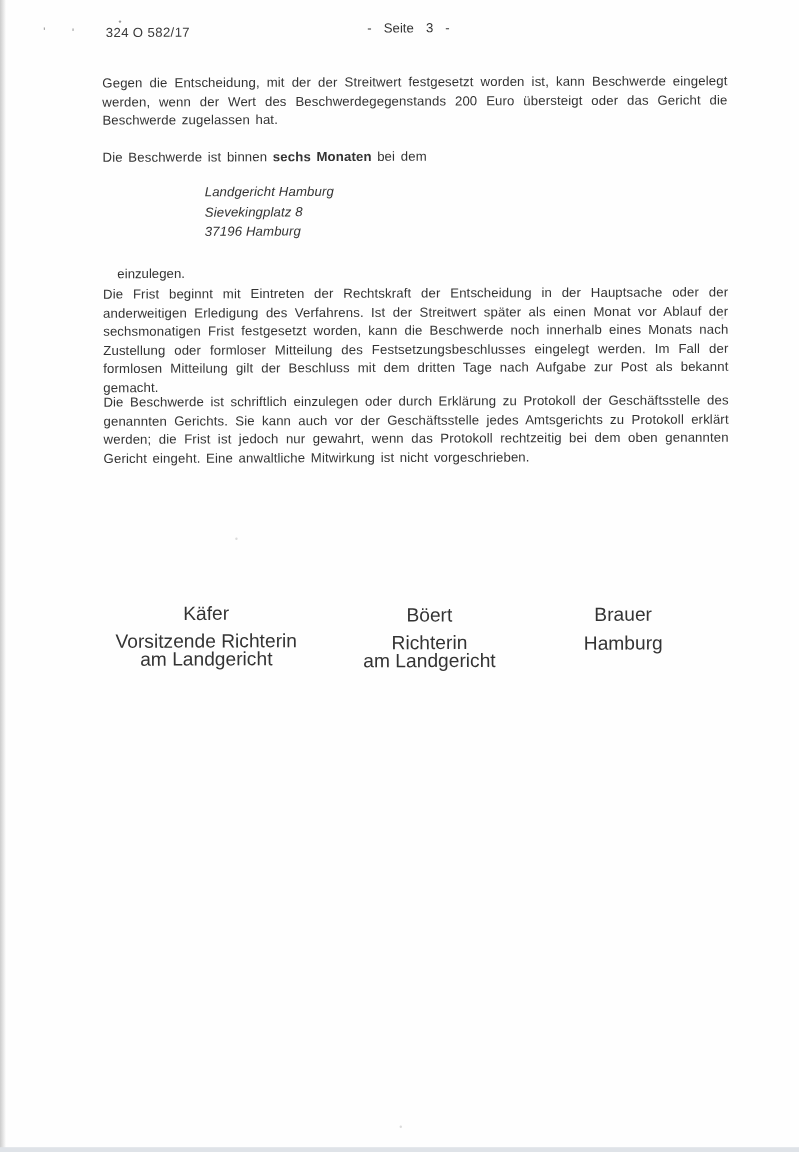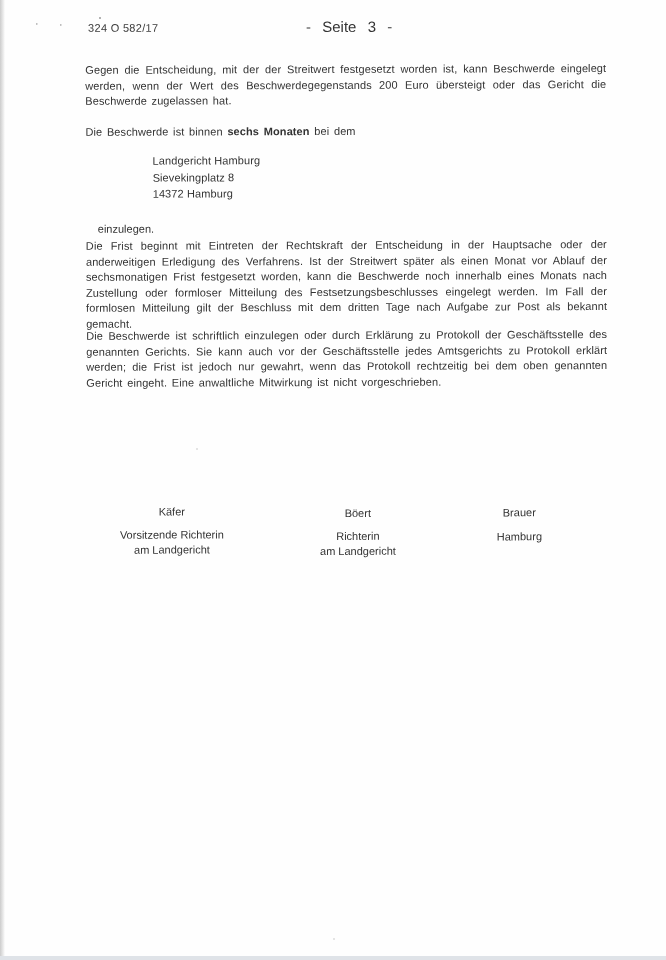--- a/index.html
+++ b/index.html
@@ -54,21 +54,21 @@
   .case-number {
     position: absolute;
     left: 88px; top: 21px;
     font-size: 11px;
     letter-spacing: 0.3px;
     color: #3a3a3a;
   }
   .page-label {
     position: absolute;
     left: 306px; top: 18px;
-    font-size: 15px;
+    font-size: 11px;
     word-spacing: 7px;
     color: #333333;
   }
 
   .para {
     position: absolute;
     left: 85px;
     width: 521px;
     font-size: 11px;
     line-height: 15.5px;
@@ -78,41 +78,42 @@
     margin: 0;
     color: #333333;
   }
   .para-appeal   { top: 62px; }
   .para-deadline { top: 124px; text-align: left; }
   .para-details  { top: 238px; }
   .para-form     { top: 328px; }
 
   .address {
     position: absolute;
-    left: 152px; top: 152px;
+    left: 170px; top: 152px;
     font-size: 11px;
     line-height: 16.5px;
     letter-spacing: 0.1px;
+    font-style: italic;
   }
   .einzulegen {
     position: absolute;
     left: 85px; top: 210px;
     font-size: 11px;
     margin: 12px;
   }
 
   .signatures {
     position: absolute;
     left: 0; top: 502px;
     width: 666px; height: 70px;
   }
   .sig-col {
     position: absolute;
     text-align: center;
-    font-size: 11px;
+    font-size: 16px;
     line-height: 15px;
     color: #333333;
   }
   .sig-col-1 { left: 85px;  width: 170px; top: 2px; }
   .sig-col-2 { left: 276px; width: 160px; top: 4px; }
   .sig-col-3 { left: 440px; width: 155px; top: 4px; }
   .sig-name { display: block; margin-bottom: 8px; }
   .sig-title { display: block; }
   .sig-col-3 .sig-title { margin-top: 9px; }
 
@@ -137,21 +138,21 @@
     <span class="case-number">324 O 582/17</span>
     <span class="page-label">- Seite 3 -</span>
 
     <p class="para para-appeal">Gegen die Entscheidung, mit der der Streitwert festgesetzt worden ist, kann Beschwerde eingelegt werden, wenn der Wert des Beschwerdegegenstands 200 Euro übersteigt oder das Gericht die Beschwerde zugelassen hat.</p>
 
     <p class="para para-deadline"><span>Die Beschwerde ist binnen </span><b>sechs Monaten</b><span> bei dem</span></p>
 
     <div class="address">
       <div>Landgericht Hamburg</div>
       <div>Sievekingplatz 8</div>
-      <div>14372 Hamburg</div>
+      <div>37196 Hamburg</div>
     </div>
 
     <p class="einzulegen">einzulegen.</p>
 
     <p class="para para-details">Die Frist beginnt mit Eintreten der Rechtskraft der Entscheidung in der Hauptsache oder der anderweitigen Erledigung des Verfahrens. Ist der Streitwert später als einen Monat vor Ablauf der sechsmonatigen Frist festgesetzt worden, kann die Beschwerde noch innerhalb eines Monats nach Zustellung oder formloser Mitteilung des Festsetzungsbeschlusses eingelegt werden. Im Fall der formlosen Mitteilung gilt der Beschluss mit dem dritten Tage nach Aufgabe zur Post als bekannt gemacht.</p>
 
     <p class="para para-form">Die Beschwerde ist schriftlich einzulegen oder durch Erklärung zu Protokoll der Geschäftsstelle des genannten Gerichts. Sie kann auch vor der Geschäftsstelle jedes Amtsgerichts zu Protokoll erklärt werden; die Frist ist jedoch nur gewahrt, wenn das Protokoll rechtzeitig bei dem oben genannten Gericht eingeht. Eine anwaltliche Mitwirkung ist nicht vorgeschrieben.</p>
 
     <div class="signatures">
 

